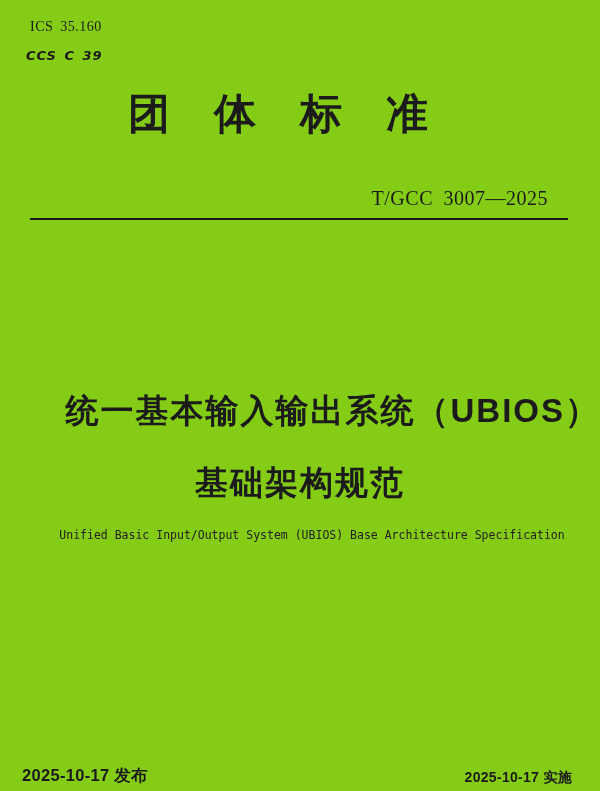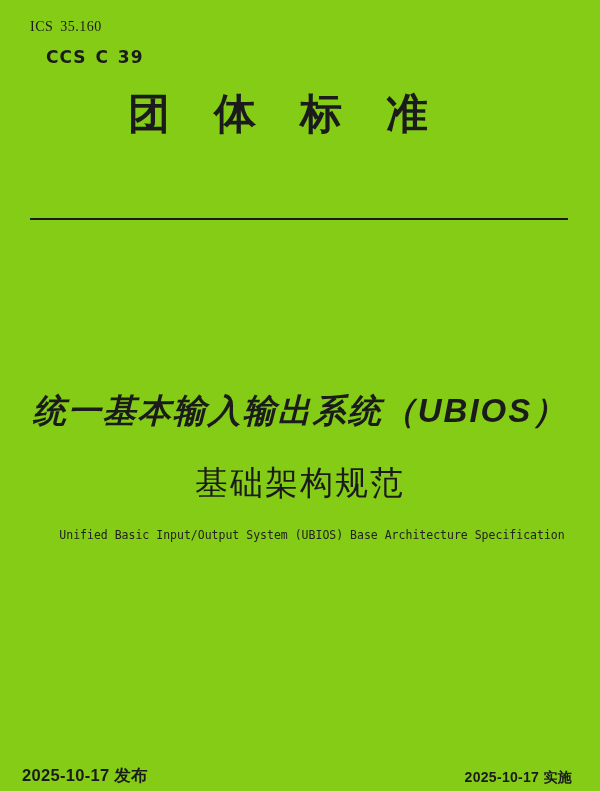--- a/index.html
+++ b/index.html
@@ -20,26 +20,27 @@
   .abs { position: absolute; line-height: 1; white-space: nowrap; }
 
   .ics-code {
     left: 30px; top: 20px;
     font-family: "Liberation Serif", serif;
     font-size: 14px;
     letter-spacing: 0.5px;
     word-spacing: 3px;
   }
   .ccs-code {
-    left: 46px; top: 49px;
+    left: 26px; top: 49px;
     font-family: "DejaVu Sans", "Liberation Sans", sans-serif;
-    font-size: 17px;
+    font-size: 13px;
     font-weight: bold;
     letter-spacing: 1px;
     word-spacing: 2px;
+    font-style: italic;
   }
   .doc-type {
     left: 0; top: 93px;
     width: 100%;
     text-align: center;
     font-size: 42px;
     font-weight: bold;
     letter-spacing: 44px;
     font-family: "Liberation Sans", sans-serif;
   }
@@ -51,33 +52,32 @@
     word-spacing: 5px;
   }
   .header-divider {
     left: 30px; top: 218px;
     width: 538px; height: 2px;
     background: #1b1b1b;
   }
   .title-cn-1 {
     left: 0; top: 394px;
     width: 100%;
-    text-align: center;
+    text-align: right;
     font-size: 33px;
     font-weight: bold;
     letter-spacing: 2px;
     font-family: "Liberation Sans", sans-serif;
-    font-style: italic;
   }
   .title-cn-2 {
     left: 0; top: 466px;
     width: 100%;
     text-align: center;
     font-size: 33px;
-    font-weight: normal;
+    font-weight: bold;
     letter-spacing: 2px;
     font-family: "Liberation Sans", sans-serif;
   }
   .title-en {
     left: 0; top: 530px;
     width: 100%;
     text-align: center;
     font-family: "DejaVu Sans Mono", "Liberation Mono", monospace;
     font-size: 11.5px;
     font-weight: normal;
@@ -101,20 +101,21 @@
 <body>
 
 <div class="page">
 
   <div class="abs ics-code">ICS 35.160</div>
 
   <div class="abs ccs-code">CCS C 39</div>
 
   <div class="abs doc-type">团体标准</div>
 
+  <div class="abs standard-number">T/GCC 3007—2025</div>
 
   <div class="abs header-divider"></div>
 
   <div class="abs title-cn-1">统一基本输入输出系统（UBIOS）</div>
 
   <div class="abs title-cn-2">基础架构规范</div>
 
   <div class="abs title-en">Unified Basic Input/Output System (UBIOS) Base Architecture Specification</div>
 
   <div class="abs issue-date">2025-10-17 发布</div>

